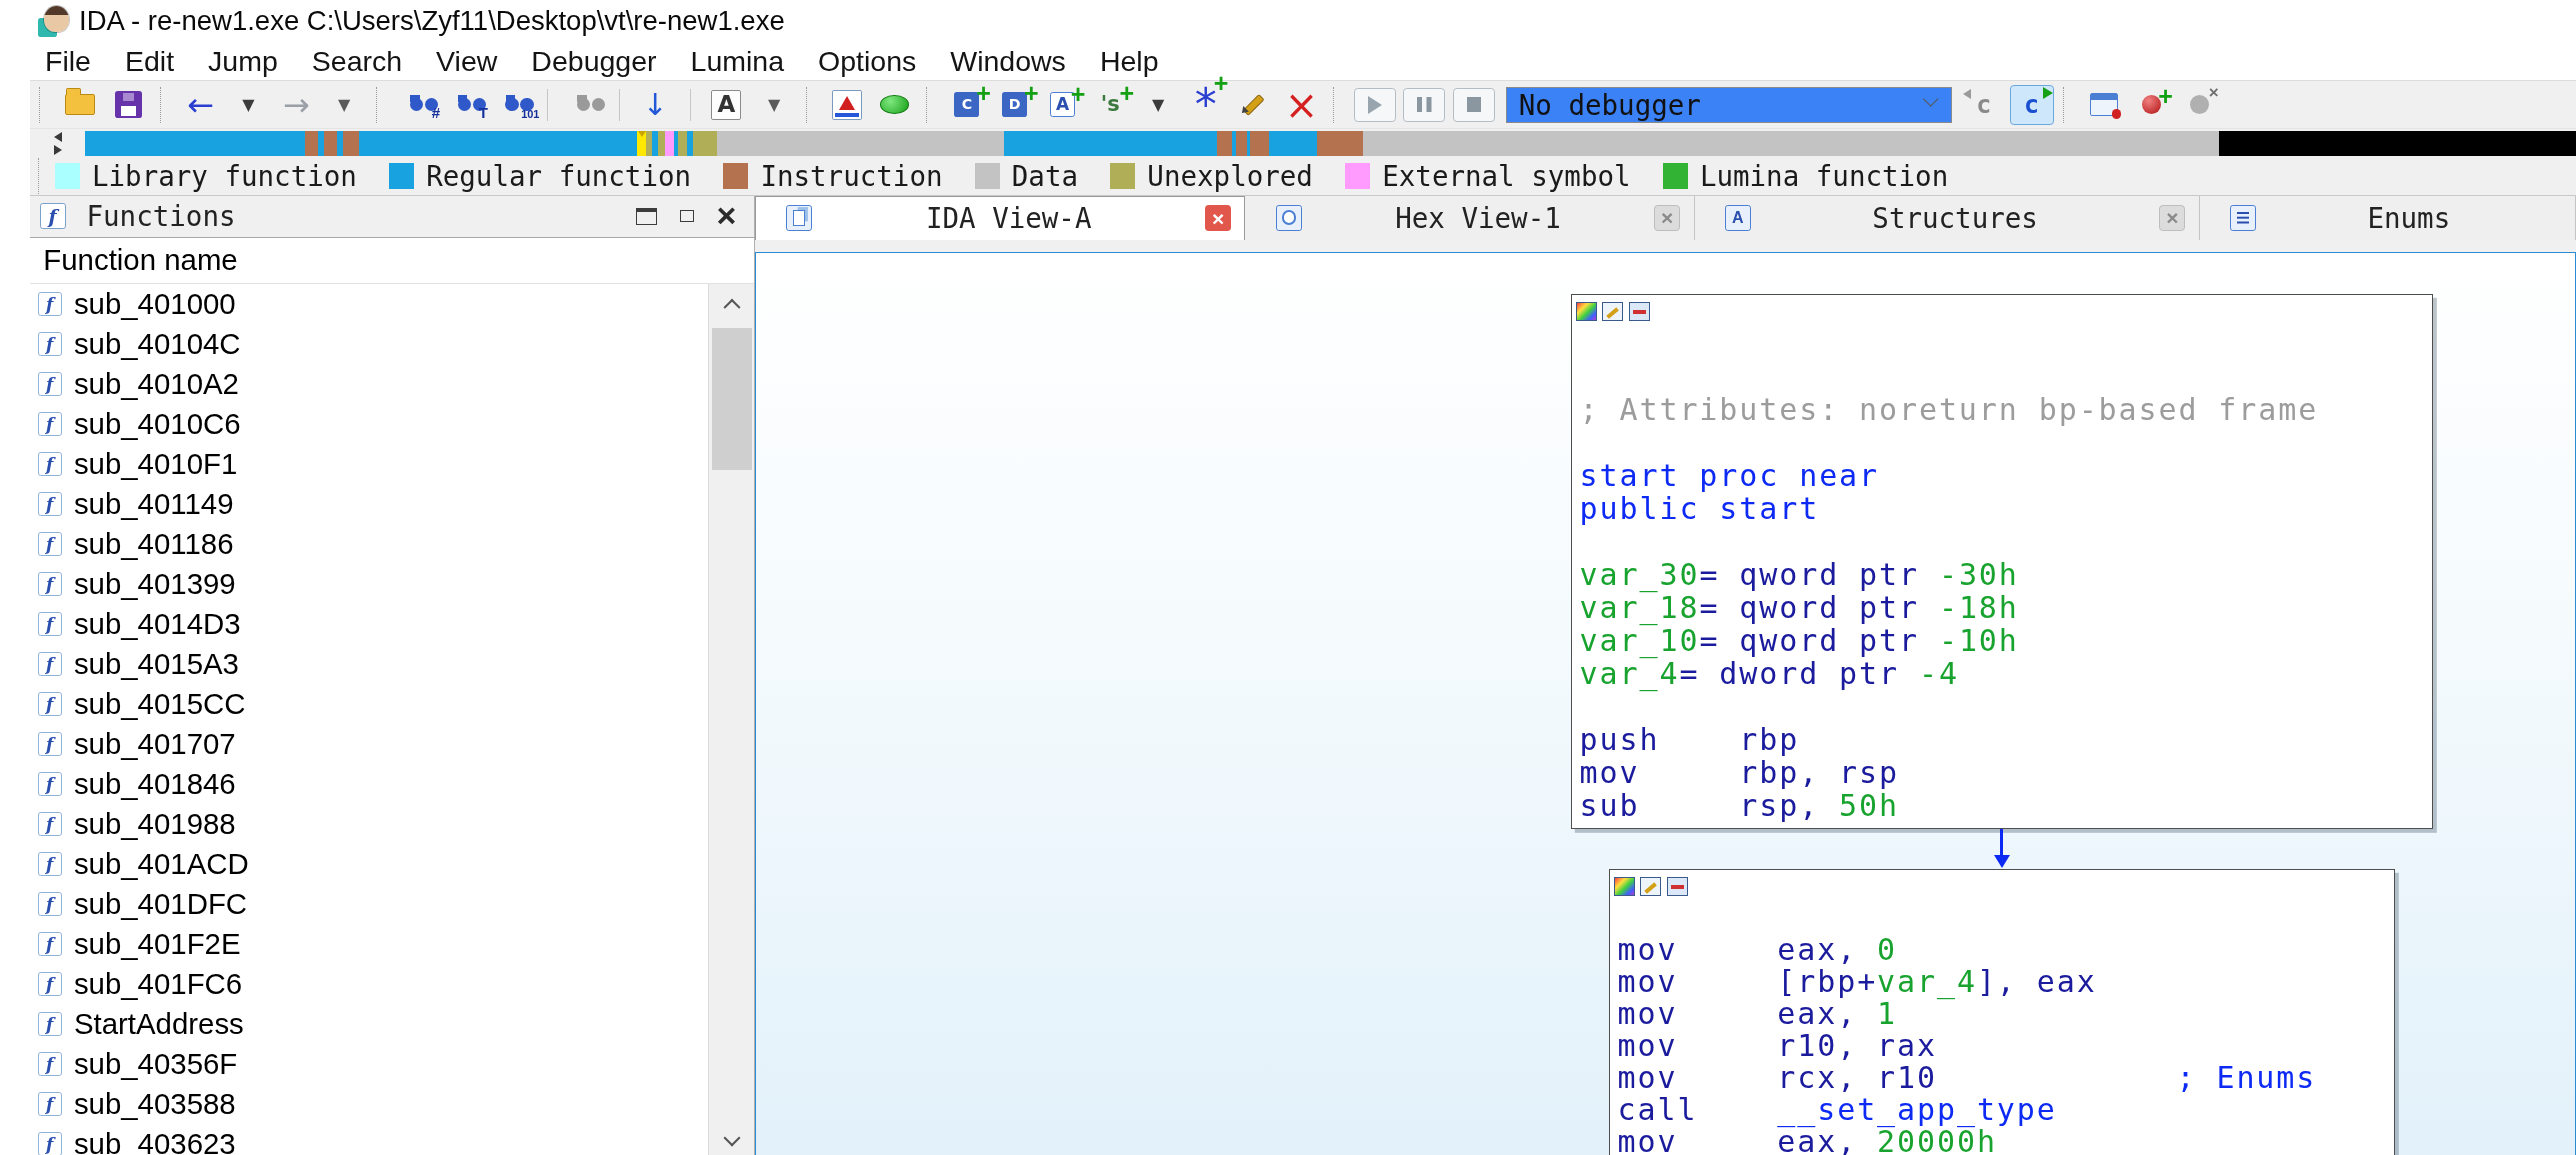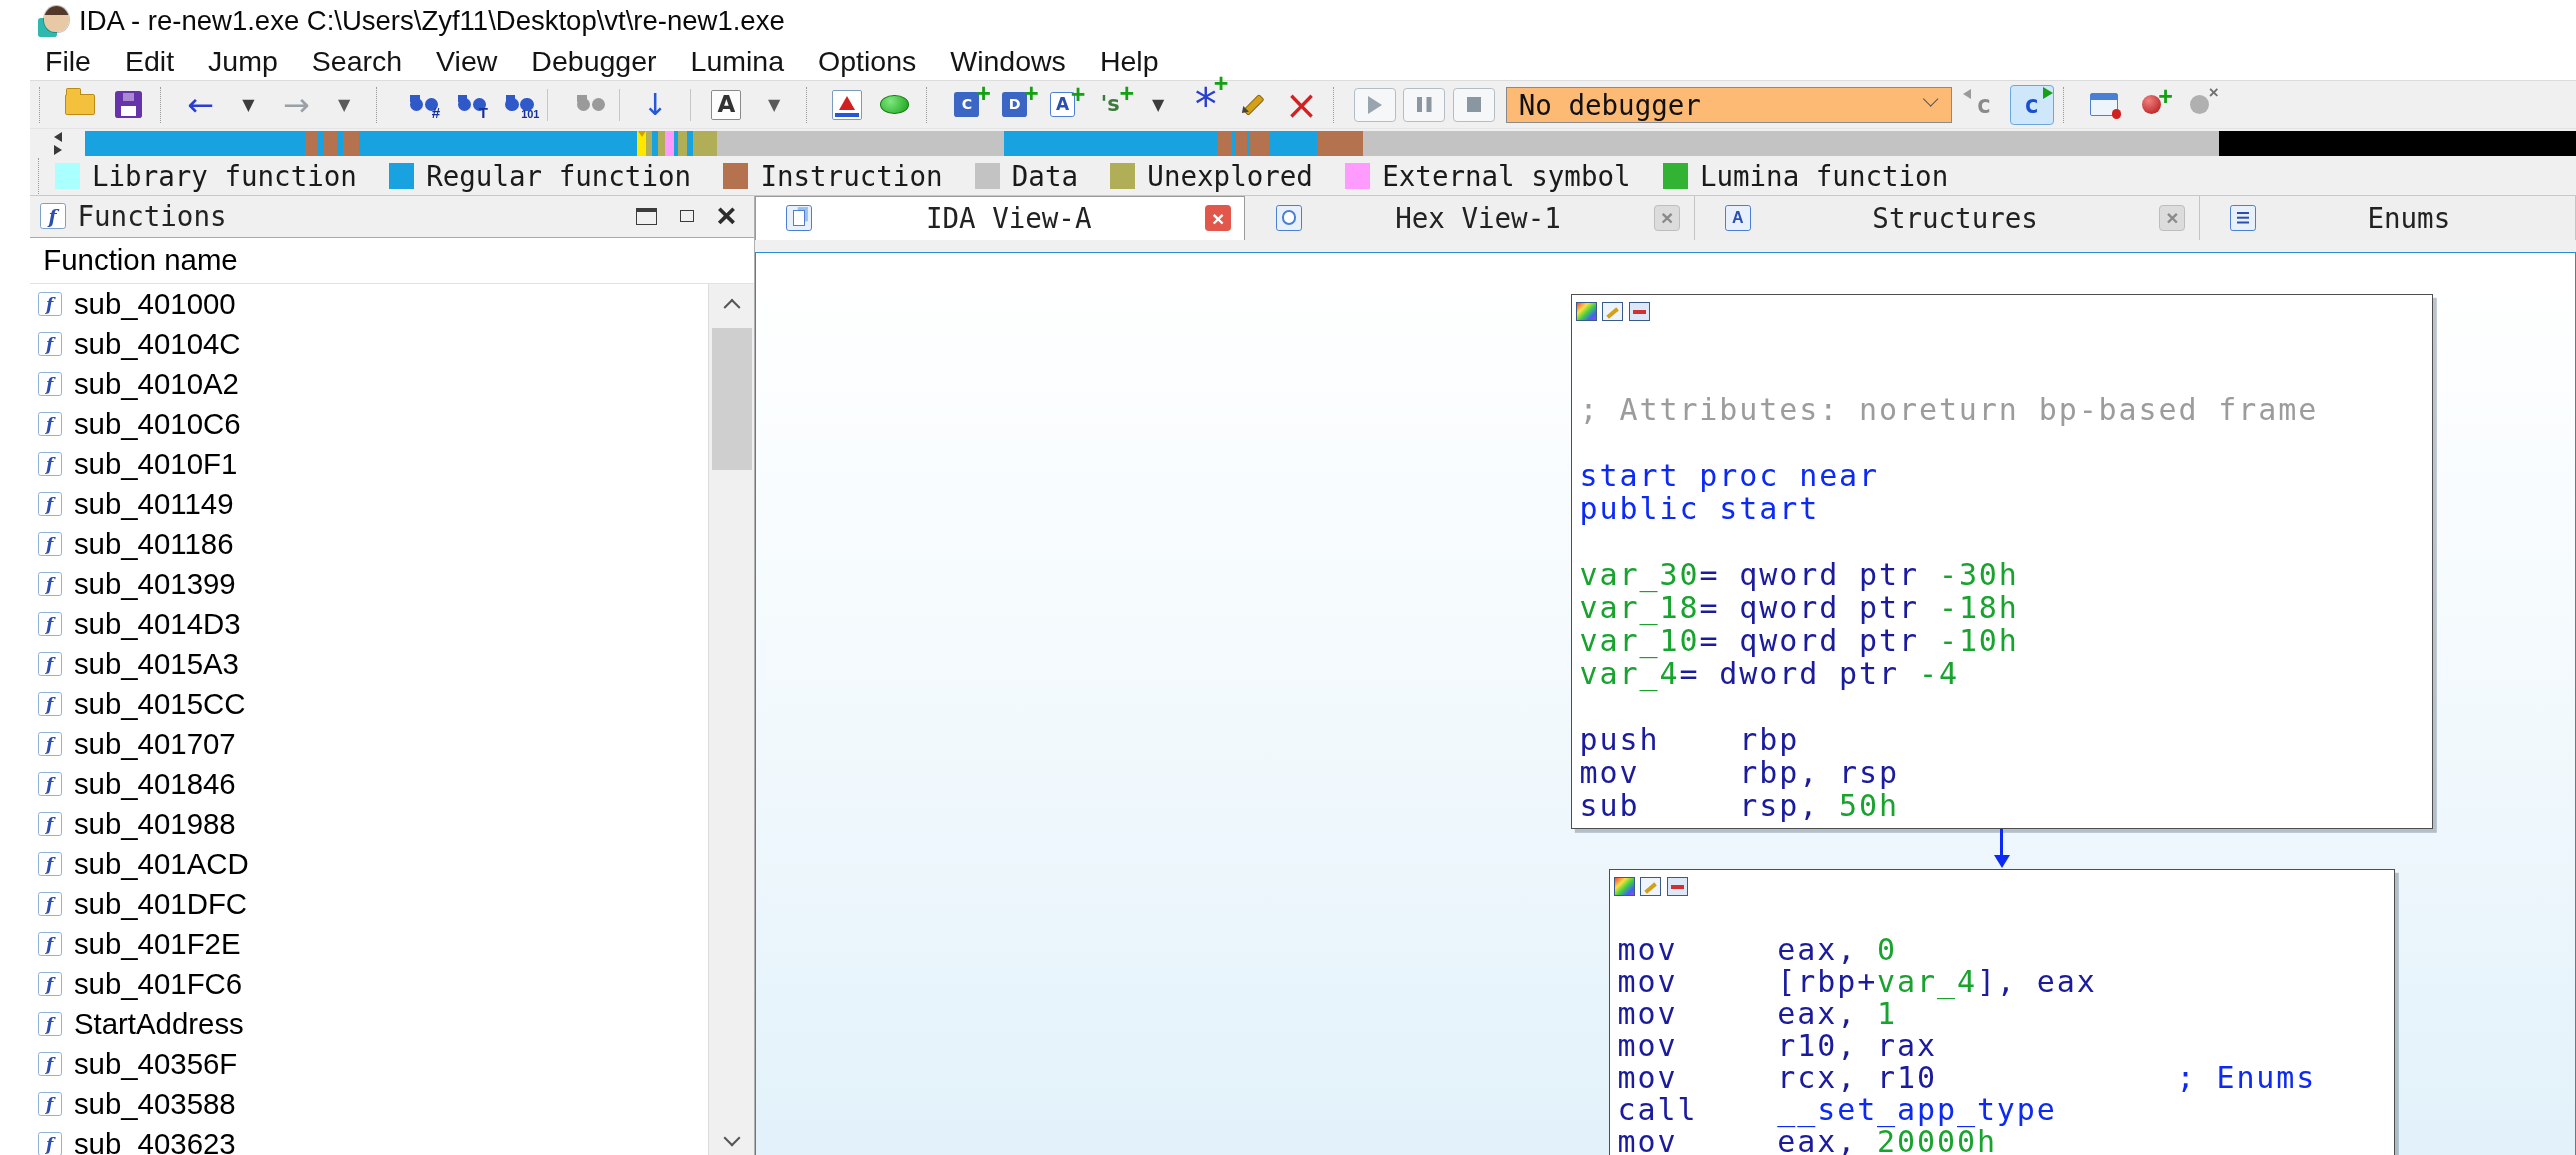--- a/index.html
+++ b/index.html
@@ -57,21 +57,21 @@
   .ic-stop{width:14.2px;height:14.2px;background:#8a97a0;}
   .ic-cattach,.ic-crun{width:26.6px;height:26.6px;font-family:"DejaVu Sans Mono",monospace;font-weight:bold;}
   .ic-cattach::after{content:"";position:absolute;top:-1.9px;left:-7.6px;width:0;height:0;border-top:5.7px solid transparent;border-bottom:5.7px solid transparent;border-right:8.5px solid #9a9a9a;}
   .ic-crun::after{content:"";position:absolute;top:-3.8px;right:-7.6px;width:0;height:0;border-top:6.6px solid transparent;border-bottom:6.6px solid transparent;border-left:10.4px solid #16a016;}
   .ic-bpwin{width:28.5px;height:23px;border:1.9px solid #4a7fd4;background:#eef4fc;border-radius:1.9px;}
   .ic-bpwin::before{content:"";position:absolute;top:0;left:0;right:0;height:5.7px;background:#4a7fd4;}
   .ic-bpwin::after{content:"";position:absolute;bottom:-3.8px;right:-3.8px;width:9.5px;height:9.5px;border-radius:50%;background:#d02020;}
   .ic-bpadd{width:19px;height:19px;border-radius:50%;background:radial-gradient(circle at 35% 30%,#f08080,#b01010);}
   .ic-bpdel{width:19px;height:19px;border-radius:50%;background:#b0b0b0;}
   .ic-bpdel .badge{color:#707070;font-size:17px;top:-11.4px;right:-9.5px;bottom:auto;}
-  .dbgsel{width:446px;height:36px;background:#fdba74;border:0.9px solid #8a8a8a;display:flex;align-items:center;margin:0 7.6px;flex:0 0 auto;}
+  .dbgsel{width:446px;height:36px;background:#3b82f6;border:0.9px solid #8a8a8a;display:flex;align-items:center;margin:0 7.6px;flex:0 0 auto;}
   .dbglabel{font-family:"DejaVu Sans Mono",monospace;font-size:27.5px;color:#111;padding-left:11.4px;flex:1;}
   .dbgchev{width:11.4px;height:11.4px;border-right:1.9px solid #555;border-bottom:1.9px solid #555;transform:rotate(45deg) translate(-3.8px,-3.8px);margin-right:15px;}
 
   
   #navrow{height:28.5px;background:#f0f0f0;display:flex;align-items:center;flex:0 0 auto;}
   #navarrows{width:55px;display:flex;flex-direction:column;align-items:center;gap:2.8px;flex:0 0 auto;}
   .tri-l{width:0;height:0;border-top:5.7px solid transparent;border-bottom:5.7px solid transparent;border-right:8.5px solid #3a3a3a;}
   .tri-r{width:0;height:0;border-top:5.7px solid transparent;border-bottom:5.7px solid transparent;border-left:8.5px solid #3a3a3a;}
   #navband{flex:1;height:25px;display:flex;}
   .seg{height:100%;position:relative;}
@@ -85,21 +85,21 @@
   .llabel{font-family:"DejaVu Sans Mono",monospace;font-size:27.5px;color:#1a1a1a;white-space:nowrap;}
 
   
   #main{flex:1;display:flex;min-height:0;}
 
   
   #funcpanel{width:725px;flex:0 0 auto;display:flex;flex-direction:column;background:#fff;border-right:1.9px solid #b0b0b0;}
   #ptitle{height:42px;background:#f0f0f0;border-bottom:0.9px solid #a8a8a8;display:flex;align-items:center;padding:0 9.5px;flex:0 0 auto;}
   .fpicon{width:26px;height:26px;border:1.9px solid #7aa0cc;background:#fff;border-radius:2.8px;display:flex;align-items:center;justify-content:center;
      font-family:"DejaVu Serif",serif;font-style:italic;font-weight:bold;font-size:19px;color:#2a4fae;flex:0 0 auto;}
-  #ptitle-label{font-family:"DejaVu Sans Mono",monospace;font-size:27.5px;color:#222;margin-left:12px;flex:1;}
+  #ptitle-label{font-family:"DejaVu Sans Mono",monospace;font-size:27.5px;color:#222;margin-left:21px;flex:1;}
   .wbtn{width:36px;height:30px;display:flex;align-items:center;justify-content:center;margin-left:3.8px;flex:0 0 auto;}
   .wb-max{width:21px;height:17px;border:1.9px solid #3c3c3c;border-top:4.7px solid #3c3c3c;}
   .wb-restore{width:14.2px;height:12.3px;border:1.9px solid #3c3c3c;position:relative;background:#f0f0f0;}
   .wb-restore::before{content:"";position:absolute;left:3.8px;top:-7.6px;width:14.2px;height:12.3px;border:1.9px solid #3c3c3c;z-index:-1;}
   .wb-close::before{content:"×";font-size:34px;font-weight:bold;color:#2c2c2c;line-height:25px;}
   #pheader{height:46px;display:flex;align-items:center;padding-left:13.3px;font-size:29.4px;color:#000;border-bottom:0.9px solid #e2e2e2;flex:0 0 auto;}
   #plist-wrap{flex:1;display:flex;min-height:0;}
   #funclist{flex:1;overflow:hidden;}
   .frow{height:40px;display:flex;align-items:center;padding-left:7.6px;}
   .ficon{width:24px;height:24px;border:1.9px solid #8fb2d9;background:#fff;border-radius:2.8px;display:flex;align-items:center;justify-content:center;

